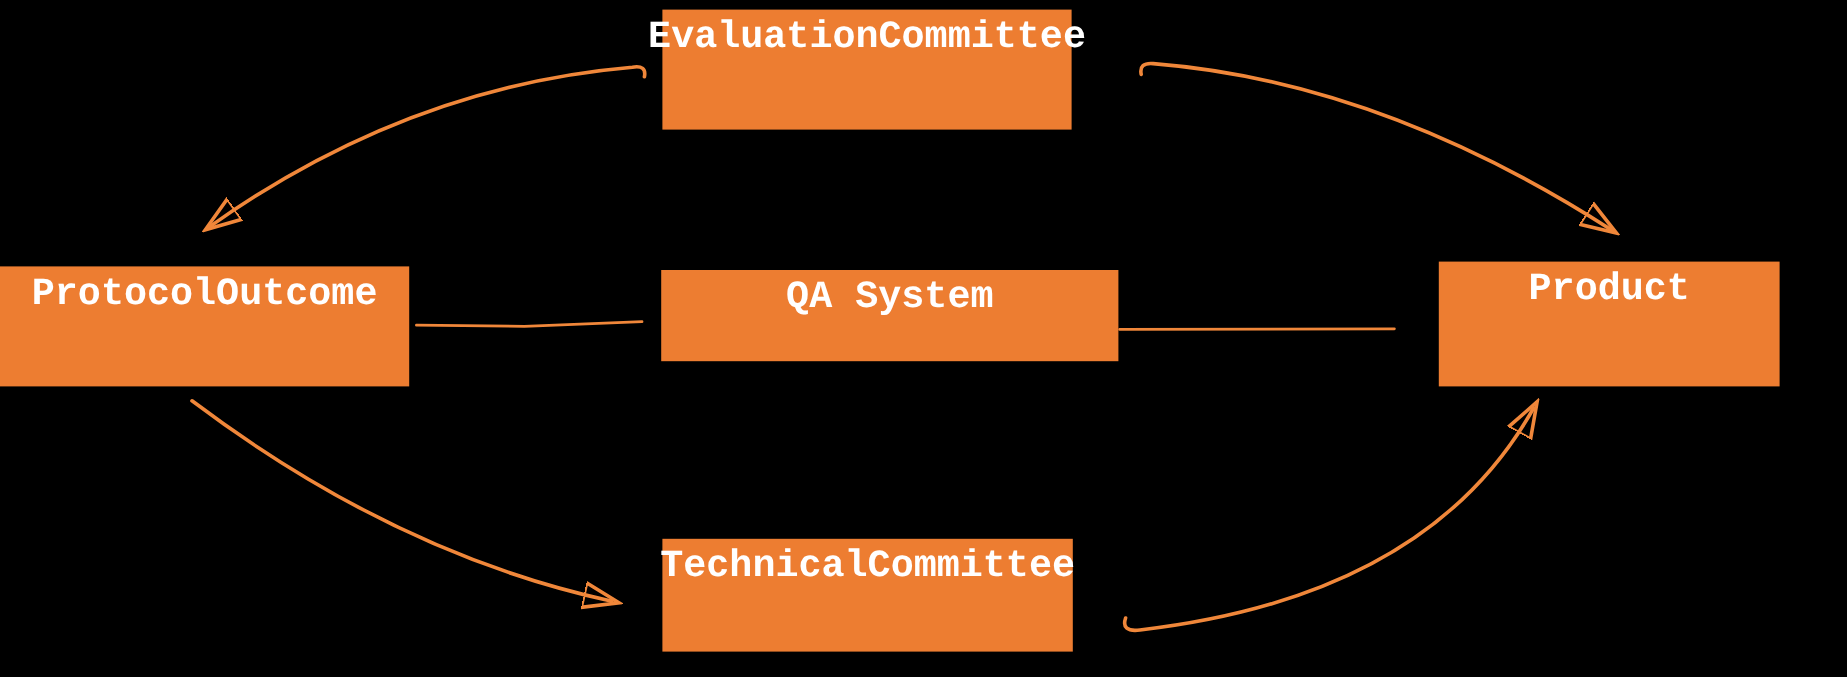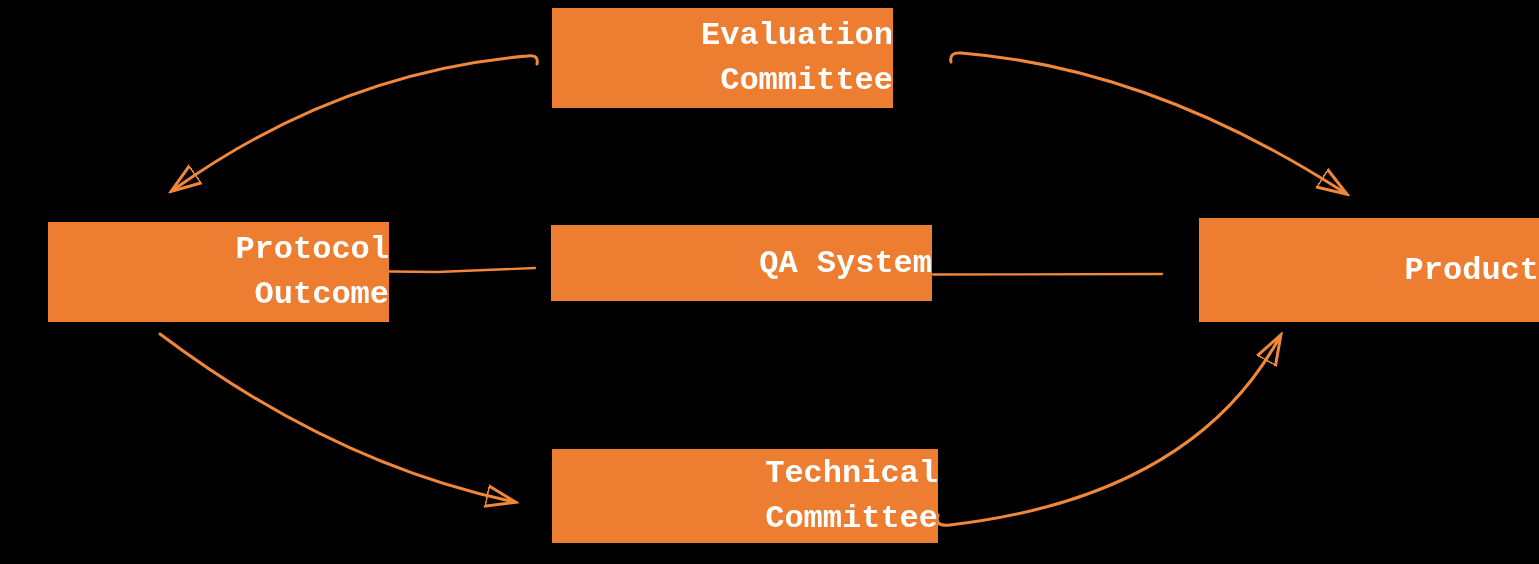--- a/index.html
+++ b/index.html
@@ -28,34 +28,34 @@
     stroke-linecap:round;
   }
   .connectors path.curve{stroke-width:3;}
   .connectors path.plain{stroke-width:2.3;}
   .arrowhead{fill:var(--stroke);}
   .node{
     position:absolute;
     background:var(--node-fill);
     color:var(--node-text);
     display:flex;
-    flex-direction:column;
-    align-items:flex-end;
+    flex-direction:row;
+    align-items:flex-start;
     justify-content:center;
     text-align:center;
     font-size:32px;
     font-weight:600;
     line-height:45px;
     white-space:nowrap;
   }
   .node-evaluation{left:552px;top:8px;width:341px;height:100px;}
-  .node-protocol{left:0;top:222px;width:341px;height:100px;margin-left:48px;}
+  .node-protocol{left:0;top:222px;width:341px;height:100px;}
   .node-qa{left:551px;top:225px;width:381px;height:76px;}
-  .node-product{left:1199px;top:218px;width:340px;height:104px;}
-  .node-technical{left:552px;top:449px;width:342px;height:94px;padding-left:44px;}
+  .node-product{left:1199px;top:218px;width:284px;height:104px;}
+  .node-technical{left:552px;top:449px;width:342px;height:94px;}
 </style>
 </head>
 <body>
 
 <div class="stage">
 
   <svg class="connectors" viewBox="0 0 1539 564" xmlns="http://www.w3.org/2000/svg">
     <defs>
       <marker id="ah" markerWidth="11" markerHeight="9" refX="8" refY="4.5" orient="auto" markerUnits="strokeWidth">
         <path class="arrowhead" d="M0,1 L10,4.5 L0,8 Z"></path>

